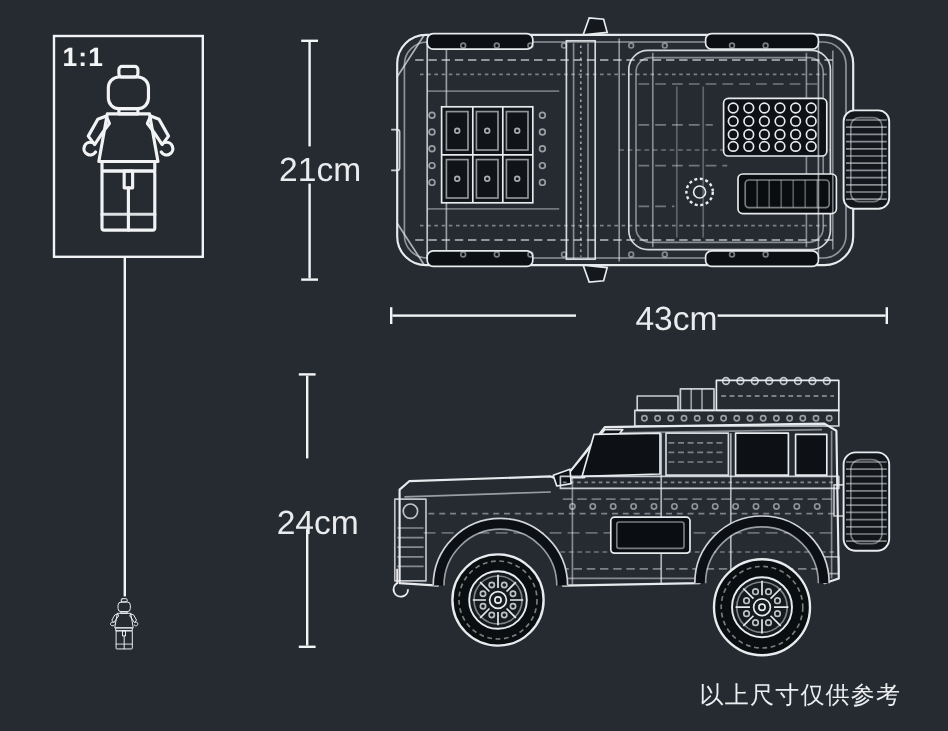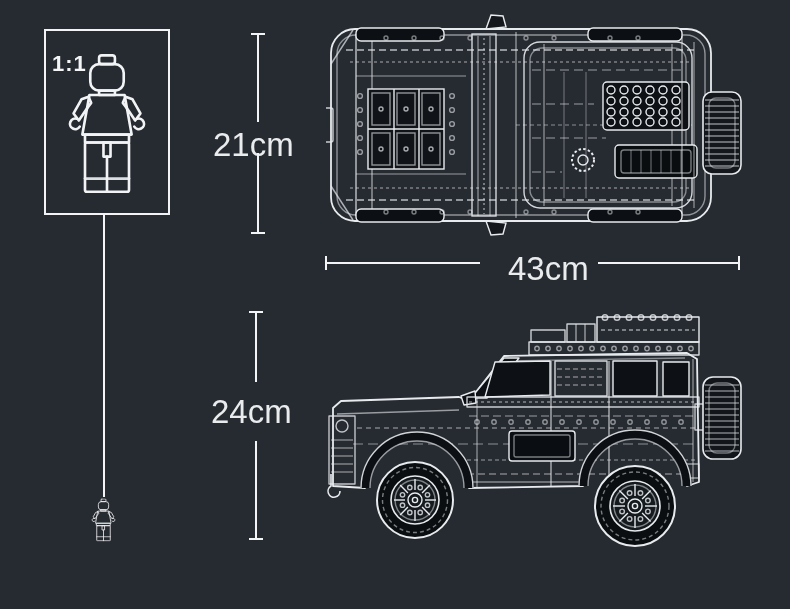--- a/index.html
+++ b/index.html
@@ -9,27 +9,27 @@
     font-family:"Liberation Sans", sans-serif;
     color:#eef0f2;
   }
   .abs{position:absolute;}
   
   .scale-box{
     left:44px;top:29px;width:126px;height:186px;
     border:2px solid #f1f3f5;box-sizing:border-box;
   }
   .scale-label{
-    left:6px;top:4px;font-size:22px;font-weight:bold;color:#f4f5f6;letter-spacing:1px;margin-top:16px;
+    left:6px;top:4px;font-size:22px;font-weight:bold;color:#f4f5f6;letter-spacing:1px;
   }
   
   .vline{width:2px;background:#f2f4f6;}
   .hline{height:2px;background:#f2f4f6;}
   .dim-label{
-    font-size:33px;color:#e9ebed;text-align:left;white-space:nowrap;
+    font-size:28px;color:#e9ebed;text-align:right;white-space:nowrap;
   }
   .footnote{
     left:583px;top:566px;width:166px;font-size:20px;color:#eceef0;
     text-align:right;letter-spacing:1px;white-space:nowrap;
   }
   svg{display:block;}
 </style>
 </head>
 <body>
 
@@ -81,21 +81,21 @@
     <div class="abs vline" style="left:325px;top:256px;height:14px"></div>
     <div class="abs hline" style="left:327px;top:262px;width:153px"></div>
     <div class="abs dim-label" style="left:508px;top:250px;width:90px">43cm</div>
     <div class="abs hline" style="left:598px;top:262px;width:140px"></div>
     <div class="abs vline" style="left:738px;top:256px;height:14px"></div>
   </div>
 
   <div>
     <div class="abs hline" style="left:249px;top:311px;width:14px"></div>
     <div class="abs vline" style="left:255px;top:313px;height:69px"></div>
-    <div class="abs dim-label" style="left:211px;top:393px;width:88px">24cm</div>
+    <div class="abs dim-label" style="left:211px;top:420px;width:88px">24cm</div>
     <div class="abs vline" style="left:255px;top:441px;height:97px"></div>
     <div class="abs hline" style="left:249px;top:538px;width:14px"></div>
   </div>
 
   <svg class="abs" style="left:326px;top:12px" width="418" height="226" viewBox="0 0 418 226">
     <g fill="none" stroke="#e8ebee" stroke-width="1.4">
       <g>
         <rect x="5" y="17" width="380" height="192" rx="24" stroke-width="1.8"></rect>
         <rect x="11" y="23" width="368" height="180" rx="19" opacity=".55"></rect>
         <line x1="30" y1="22" x2="30" y2="204" opacity=".8"></line>
@@ -411,14 +411,15 @@
         <line x1="388" y1="123" x2="422" y2="123" opacity=".5"></line>
         <line x1="388" y1="129" x2="422" y2="129" opacity=".5"></line>
         <line x1="388" y1="135" x2="422" y2="135" opacity=".5"></line>
         <line x1="388" y1="141" x2="422" y2="141" opacity=".5"></line>
         <line x1="388" y1="147" x2="422" y2="147" opacity=".5"></line>
         <rect x="392" y="79" width="26" height="70" rx="8" opacity=".45"></rect>
       </g>
     </g>
   </svg>
 
+  <div class="abs footnote">以上尺寸仅供参考</div>
 
 </div>
 
 </body></html>

